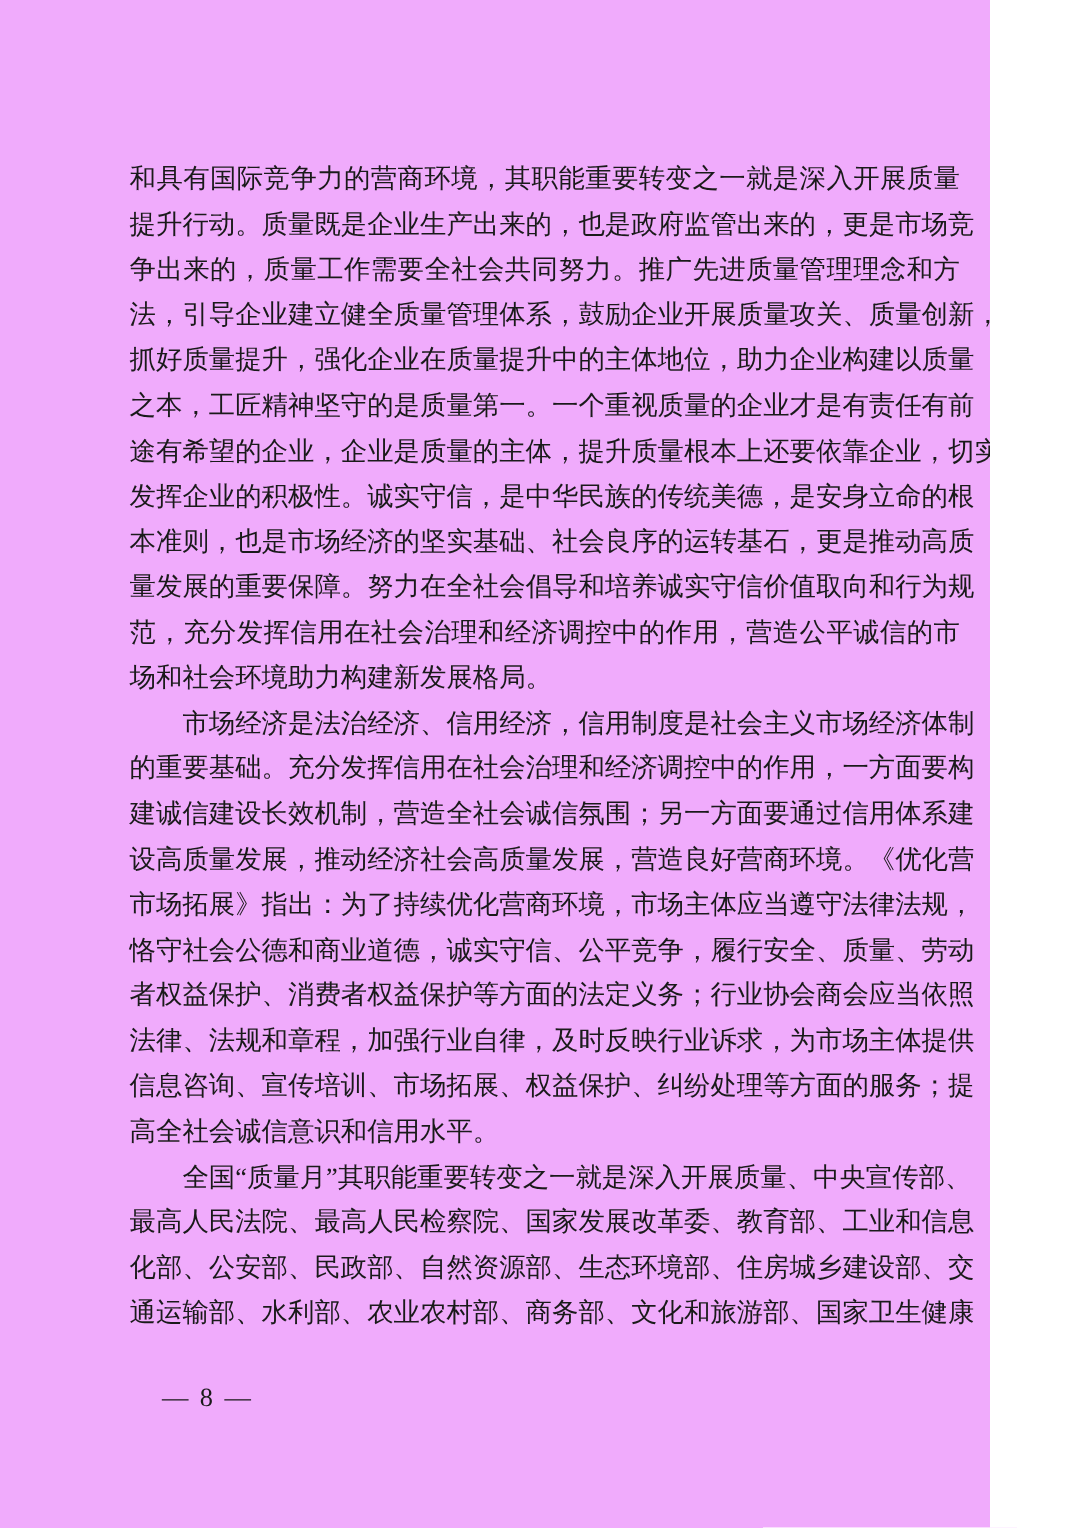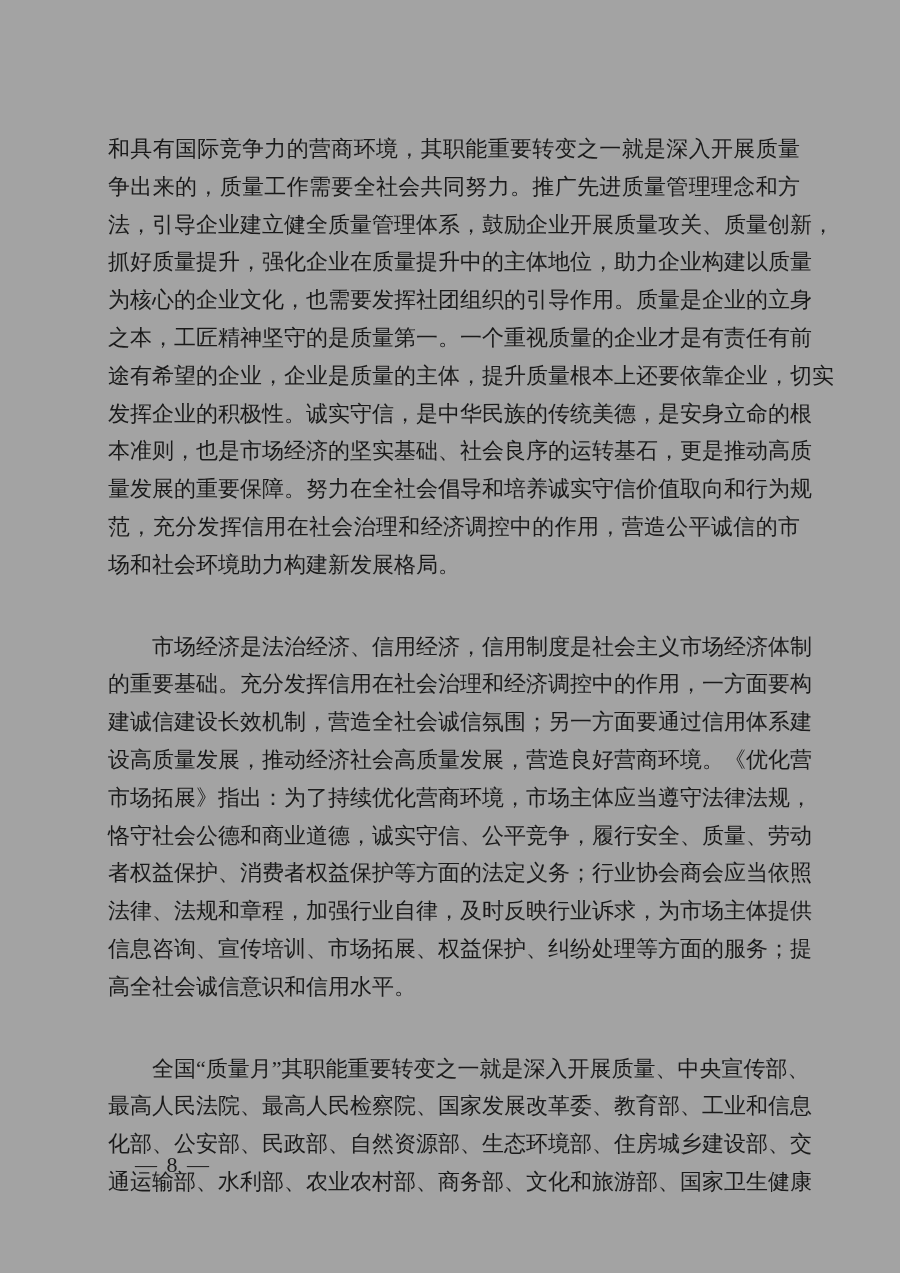--- a/index.html
+++ b/index.html
@@ -8,23 +8,23 @@
     background: #ffffff;
   }
   body {
     width: 900px;
     height: 1273px;
     font-family: "Liberation Serif", "DejaVu Serif", serif;
     color: #1a1a1a;
   }
   .page {
     position: relative;
-    width: 900px;
+    width: 825px;
     height: 1273px;
-    background: #a3a3a3;
+    background: #f0abfc;
     overflow: hidden;
   }
   .text-block {
     position: absolute;
     left: 108px;
     top: 130px;
     width: 692px;
   }
   .line {
     box-sizing: border-box;
@@ -33,21 +33,20 @@
     line-height: 37.8px;
     font-size: 22px;
     text-align: justify;
     text-align-last: justify;
     text-justify: inter-character;
     white-space: nowrap;
     overflow: visible;
   }
   .line.indent {
     padding-left: 44px;
-    margin-top: 44px;
   }
   .line.para-end {
     text-align: left;
     text-align-last: left;
   }
   .footer {
     position: absolute;
     left: 135px;
     top: 1150px;
     font-size: 22px;
@@ -56,24 +55,24 @@
     color: #1a1a1a;
   }
 </style>
 </head>
 <body>
 
 <div class="page">
   <div class="text-block">
 
     <div class="line">和具有国际竞争力的营商环境，其职能重要转变之一就是深入开展质量</div>
+    <div class="line">提升行动。质量既是企业生产出来的，也是政府监管出来的，更是市场竞</div>
     <div class="line">争出来的，质量工作需要全社会共同努力。推广先进质量管理理念和方</div>
     <div class="line">法，引导企业建立健全质量管理体系，鼓励企业开展质量攻关、质量创新，</div>
     <div class="line">抓好质量提升，强化企业在质量提升中的主体地位，助力企业构建以质量</div>
-    <div class="line">为核心的企业文化，也需要发挥社团组织的引导作用。质量是企业的立身</div>
     <div class="line">之本，工匠精神坚守的是质量第一。一个重视质量的企业才是有责任有前</div>
     <div class="line">途有希望的企业，企业是质量的主体，提升质量根本上还要依靠企业，切实</div>
     <div class="line">发挥企业的积极性。诚实守信，是中华民族的传统美德，是安身立命的根</div>
     <div class="line">本准则，也是市场经济的坚实基础、社会良序的运转基石，更是推动高质</div>
     <div class="line">量发展的重要保障。努力在全社会倡导和培养诚实守信价值取向和行为规</div>
     <div class="line">范，充分发挥信用在社会治理和经济调控中的作用，营造公平诚信的市</div>
     <div class="line para-end">场和社会环境助力构建新发展格局。</div>
 
     <div class="line indent">市场经济是法治经济、信用经济，信用制度是社会主义市场经济体制</div>
     <div class="line">的重要基础。充分发挥信用在社会治理和经济调控中的作用，一方面要构</div>

